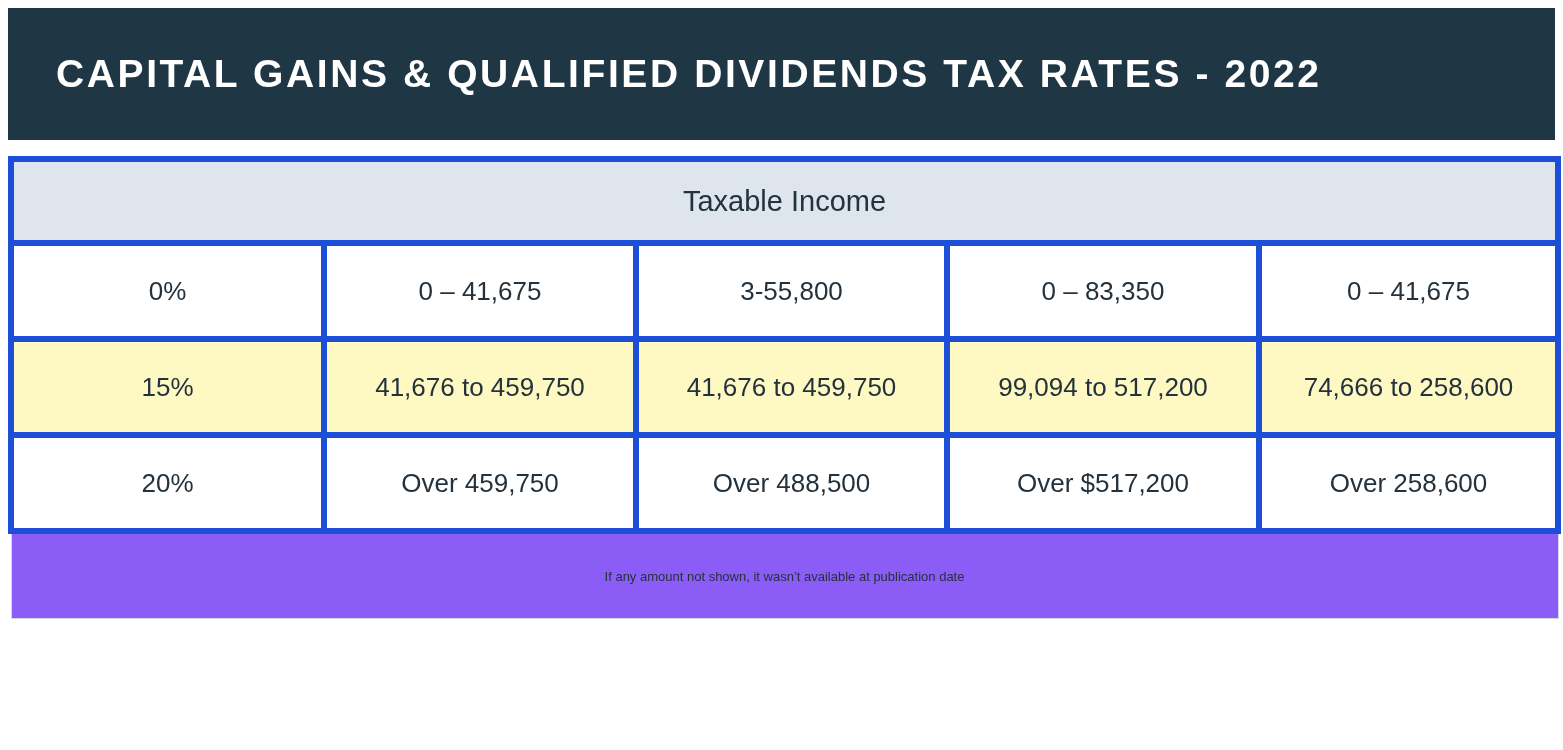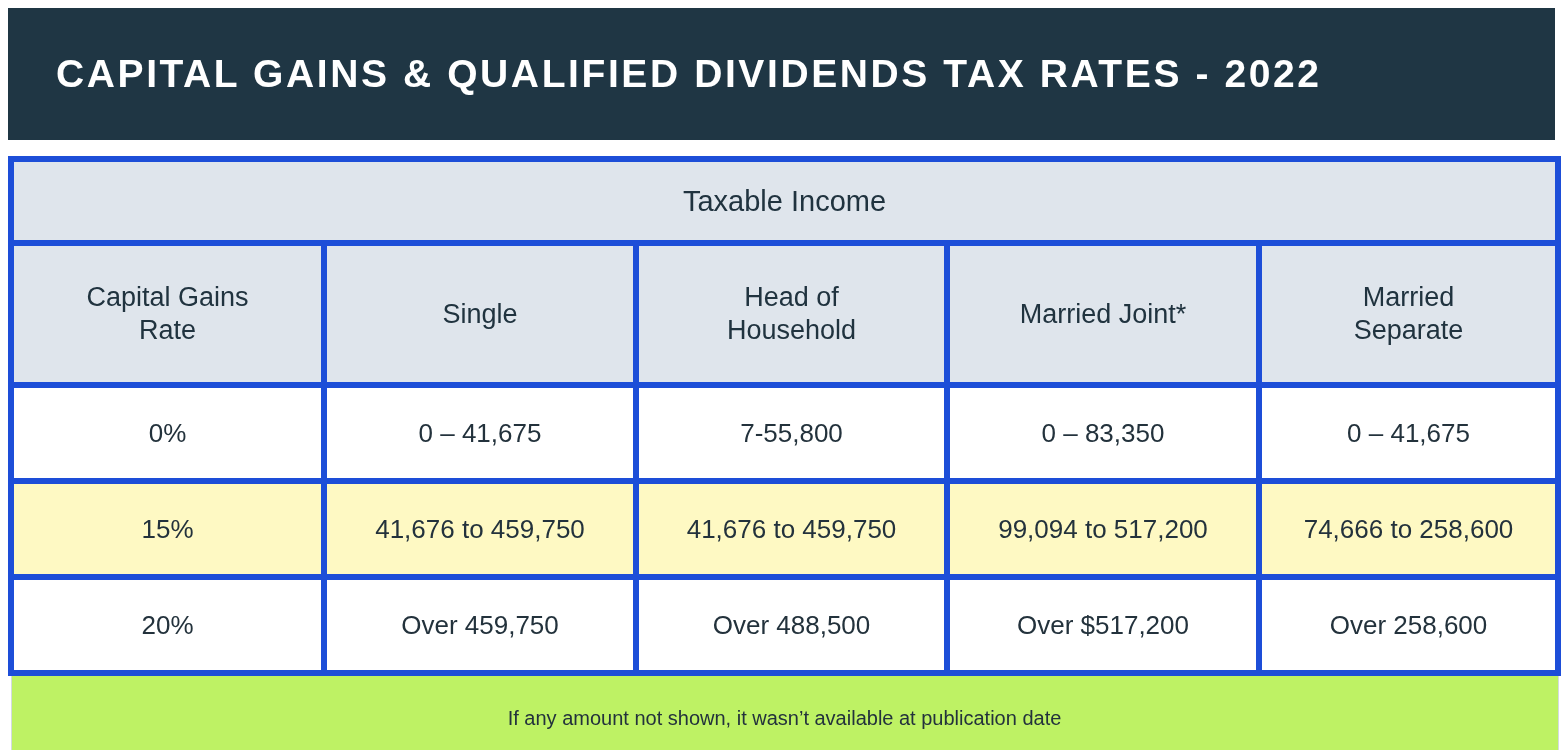--- a/index.html
+++ b/index.html
@@ -77,23 +77,23 @@
   }
   .data-row td {
     height: 88px;
     font-size: 26px;
     color: #23323c;
   }
   .row-white td { background: #ffffff; }
   .row-tint td { background: #fef9c3; }
 
   .footnote-row td {
-    background: #bef264;
+    background: #8b5cf6;
     height: 82px;
-    font-size: 20px;
+    font-size: 13px;
     color: #23323c;
     border-left: 1px solid #d3dae0;
     border-right: 1px solid #d3dae0;
     border-bottom: 1px solid #d3dae0;
     border-top: 1px solid #d3dae0;
   }
 
   .c0 { width: 313px; }
   .c1 { width: 312px; }
   .c2 { width: 311px; }
@@ -116,46 +116,26 @@
       <col class="c0">
         <col class="c1">
         <col class="c2">
         <col class="c3">
         <col class="c4">
     </colgroup>
     <thead>
       <tr>
         <th class="span-header" colspan="5">Taxable Income</th>
       </tr>
-      <tr>
-        <th class="col-header">
-          <span>Capital Gains</span><br>
-          <span>Rate</span>
-        </th>
-        <th class="col-header">
-          <span>Single</span>
-        </th>
-        <th class="col-header">
-          <span>Head of</span><br>
-          <span>Household</span>
-        </th>
-        <th class="col-header">
-          <span>Married Joint*</span>
-        </th>
-        <th class="col-header">
-          <span>Married</span><br>
-          <span>Separate</span>
-        </th>
-      </tr>
     </thead>
     <tbody>
       <tr class="data-row row-white">
         <td>0%</td>
         <td>0 – 41,675</td>
-        <td>7-55,800</td>
+        <td>3-55,800</td>
         <td>0 – 83,350</td>
         <td>0 – 41,675</td>
       </tr>
       <tr class="data-row row-tint">
         <td>15%</td>
         <td>41,676 to 459,750</td>
         <td>41,676 to 459,750</td>
         <td>99,094 to 517,200</td>
         <td>74,666 to 258,600</td>
       </tr>

